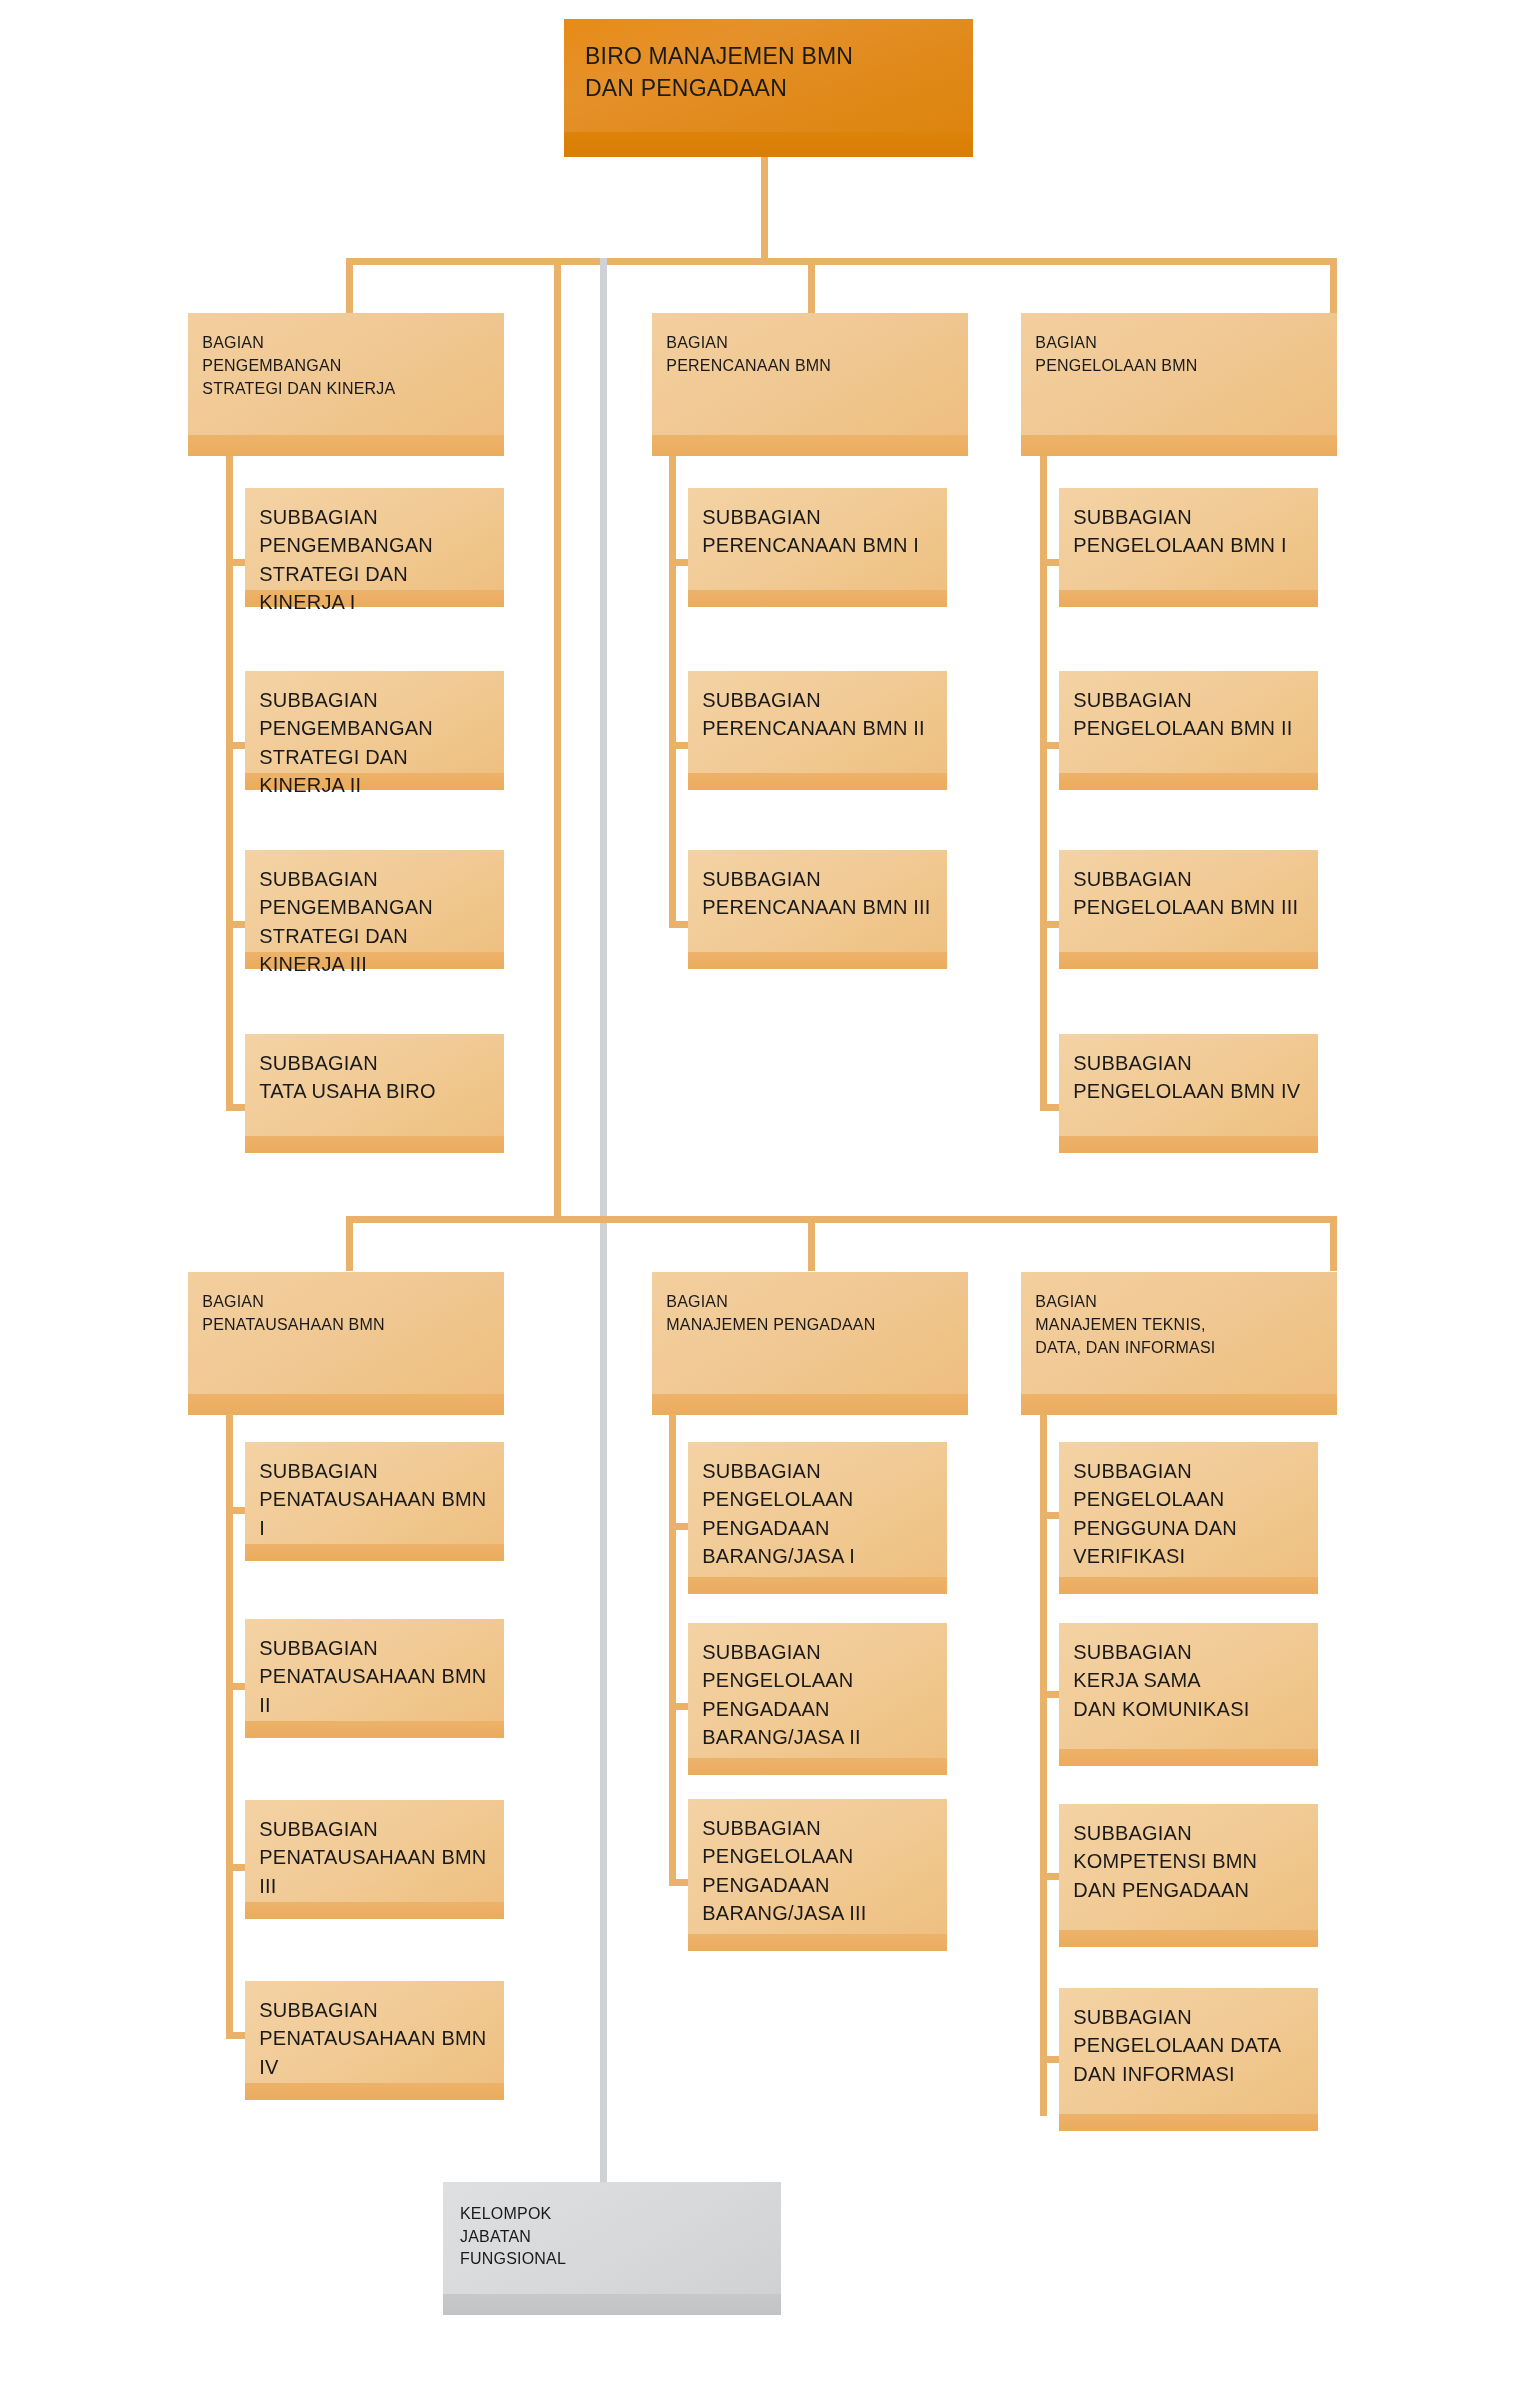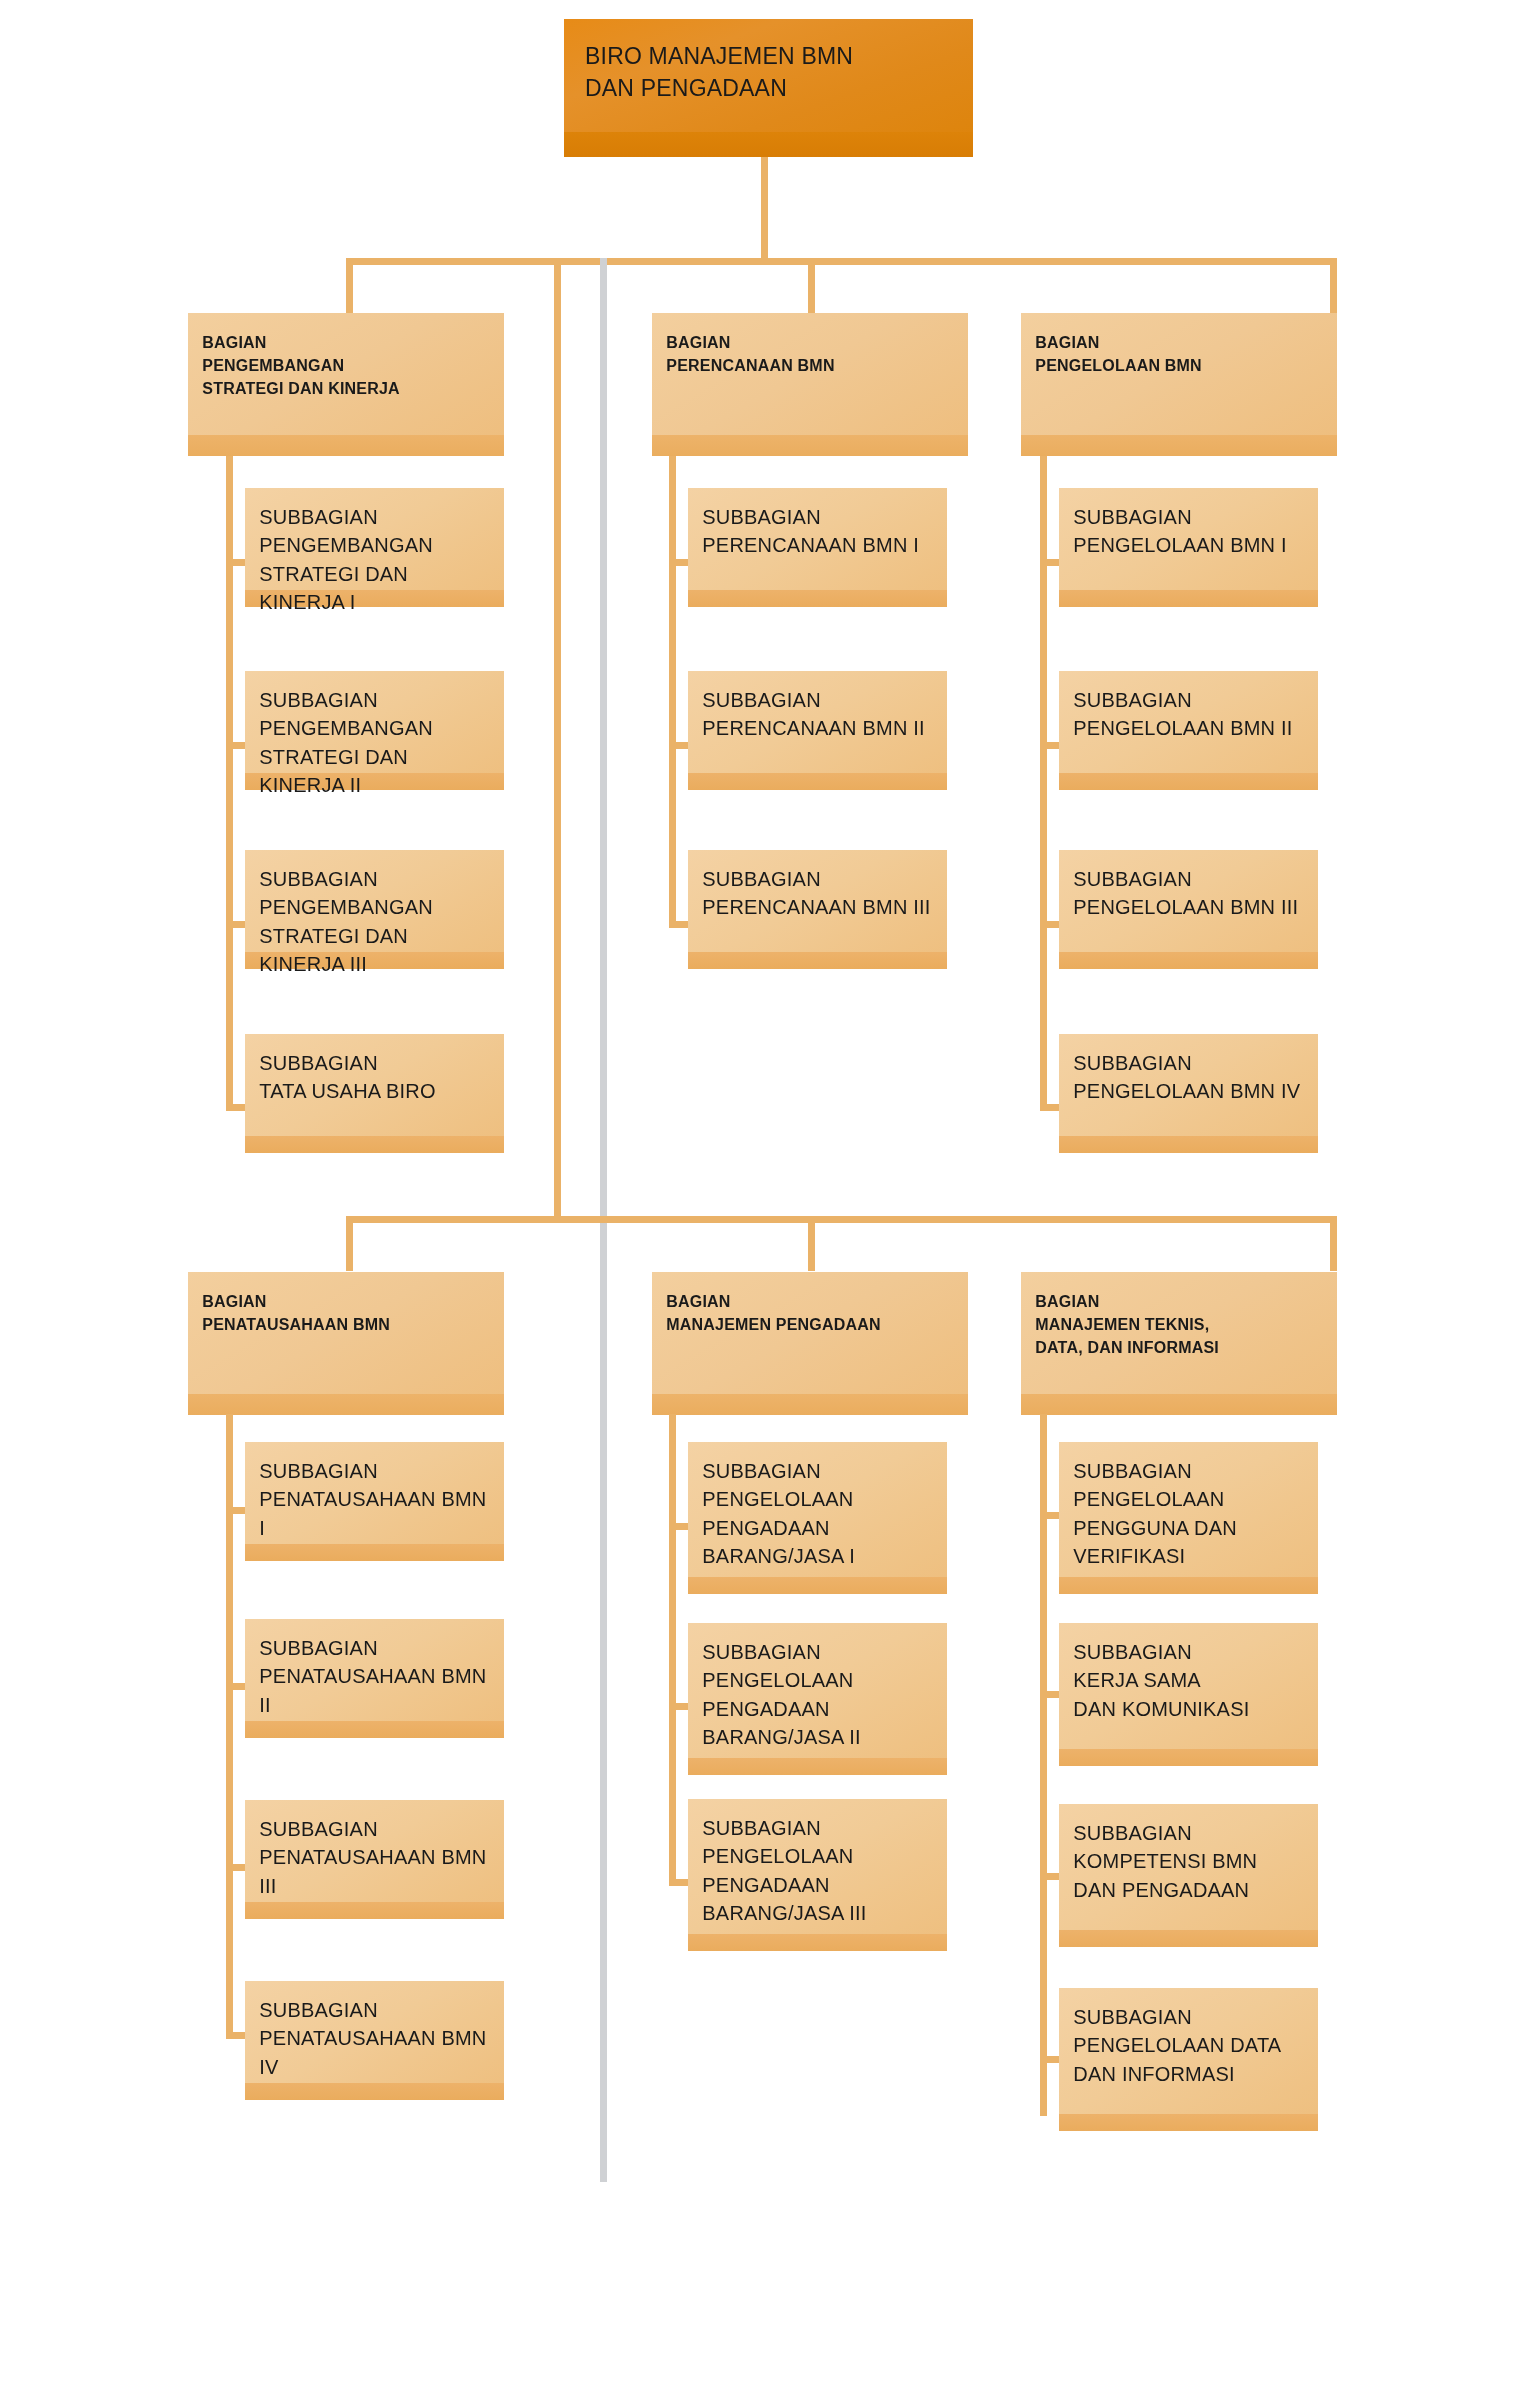--- a/index.html
+++ b/index.html
@@ -63,21 +63,20 @@
   }
 
   
   .bagian{
     width:316px;
     height:143px;
     font-size:16px;
   }
   .bagian .body{
     background:linear-gradient(150deg,#f3cf9e 0%,#f0c893 45%,#eebd7c 100%);
-    font-weight:bold;
   }
   .bagian .plinth{
     height:21px;
     background:linear-gradient(180deg,#edb36a 0%,#eaad5e 100%);
   }
   .bagian .label{
     top:18px;
     left:14.3px;
     font-size:16px;
     line-height:1.45;
@@ -409,15 +408,23 @@
   </div>
   <div class="node sub" style="left:1059px; top:1988px; height:143px;">
     <div class="body">
       <div class="plinth"></div>
       <div class="label">SUBBAGIAN
 PENGELOLAAN DATA
 DAN INFORMASI</div>
     </div>
   </div>
 
+  <div class="node fung" style="left:443px; top:2182px;">
+    <div class="body">
+      <div class="plinth"></div>
+      <div class="label">KELOMPOK
+JABATAN
+FUNGSIONAL</div>
+    </div>
+  </div>
 
 </div>
 
 
 </body></html>

